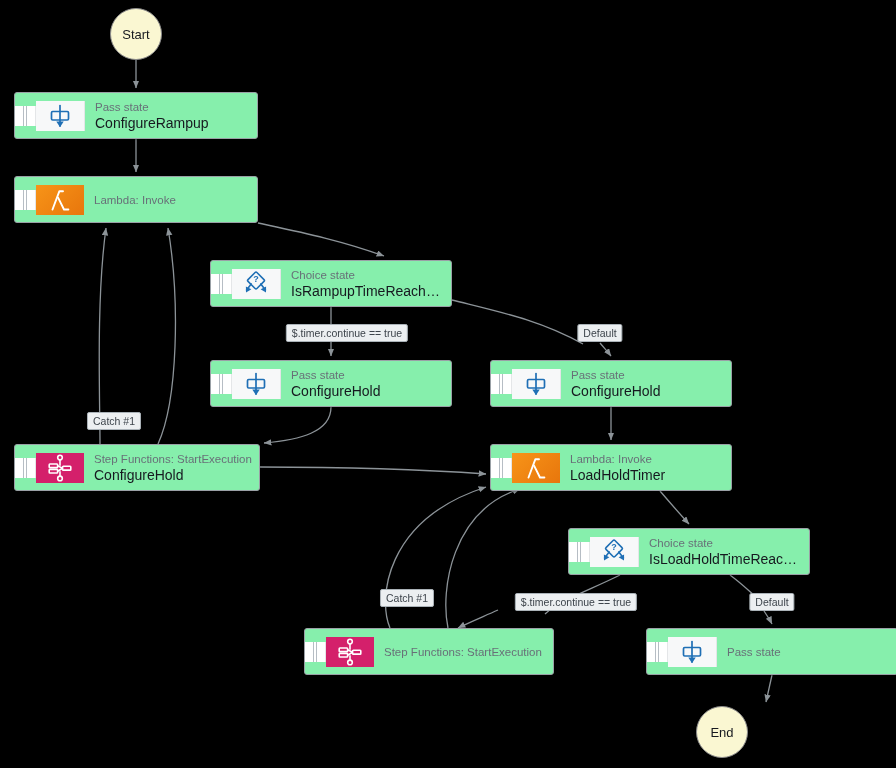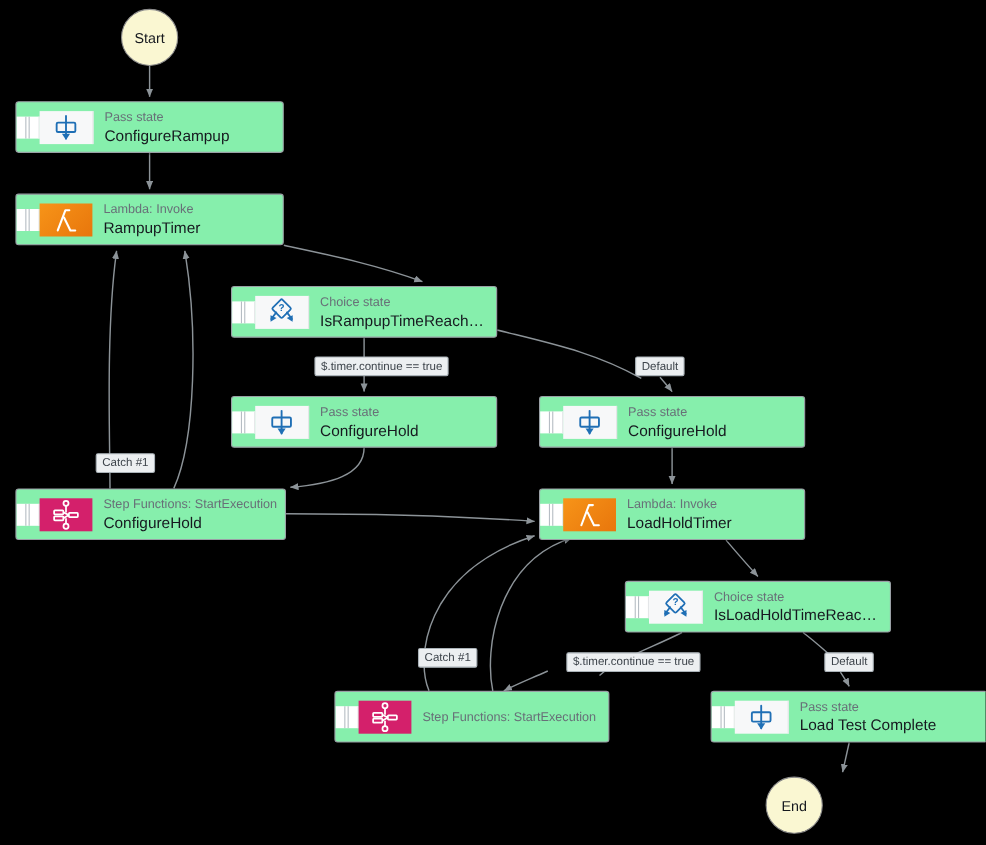--- a/index.html
+++ b/index.html
@@ -101,21 +101,20 @@
         <div class="iconcell lambda">
           <svg width="30" height="30" viewBox="0 0 30 30" aria-hidden="true">
     <g fill="none" stroke="#ffffff" stroke-width="1.9" stroke-linejoin="round" stroke-linecap="round">
       <path d="M7.5,24.5 L14.4,6.2 L18.0,6.2"></path>
       <path d="M13.2,12.8 L19.0,24.5 L23.4,24.5"></path>
     </g>
   </svg>
         </div>
         <div class="labels">
           <div class="ntype">Lambda: Invoke</div>
-          <div class="nname">RampupTimer</div>
         </div>
       </div>
       <div class="node" style="left: 210px; top: 260px; width: 242px; height: 47px;">
         <div class="grip">
           <i></i>
           <i></i>
         </div>
         <div class="iconcell">
           <svg width="30" height="30" viewBox="0 0 30 30" aria-hidden="true">
     <g fill="none" stroke="#1f6fb5" stroke-width="1.6" stroke-linecap="round" stroke-linejoin="round">
@@ -265,21 +264,20 @@
           <svg width="30" height="30" viewBox="0 0 30 30" aria-hidden="true">
     <g fill="none" stroke="#1f6fb5" stroke-width="1.7">
       <rect x="6.5" y="10.5" width="17" height="8.5" rx="1.2"></rect>
       <path d="M15,4.5 L15,25" stroke-linecap="round"></path>
     </g>
     <path d="M15,26.2 L11.3,20.6 L18.7,20.6 z" fill="#1f6fb5"></path>
   </svg>
         </div>
         <div class="labels">
           <div class="ntype">Pass state</div>
-          <div class="nname">Load Test Complete</div>
         </div>
       </div>
     </div>
   <div id="label-layer">
       <div class="elabel" style="left: 331px; top: 333px;">$.timer.continue == true</div>
       <div class="elabel" style="left: 584px; top: 333px;">Default</div>
       <div class="elabel" style="left: 98px; top: 421px;">Catch #1</div>
       <div class="elabel" style="left: 391px; top: 598px;">Catch #1</div>
       <div class="elabel" style="left: 560px; top: 602px;">$.timer.continue == true</div>
       <div class="elabel" style="left: 756px; top: 602px;">Default</div>

